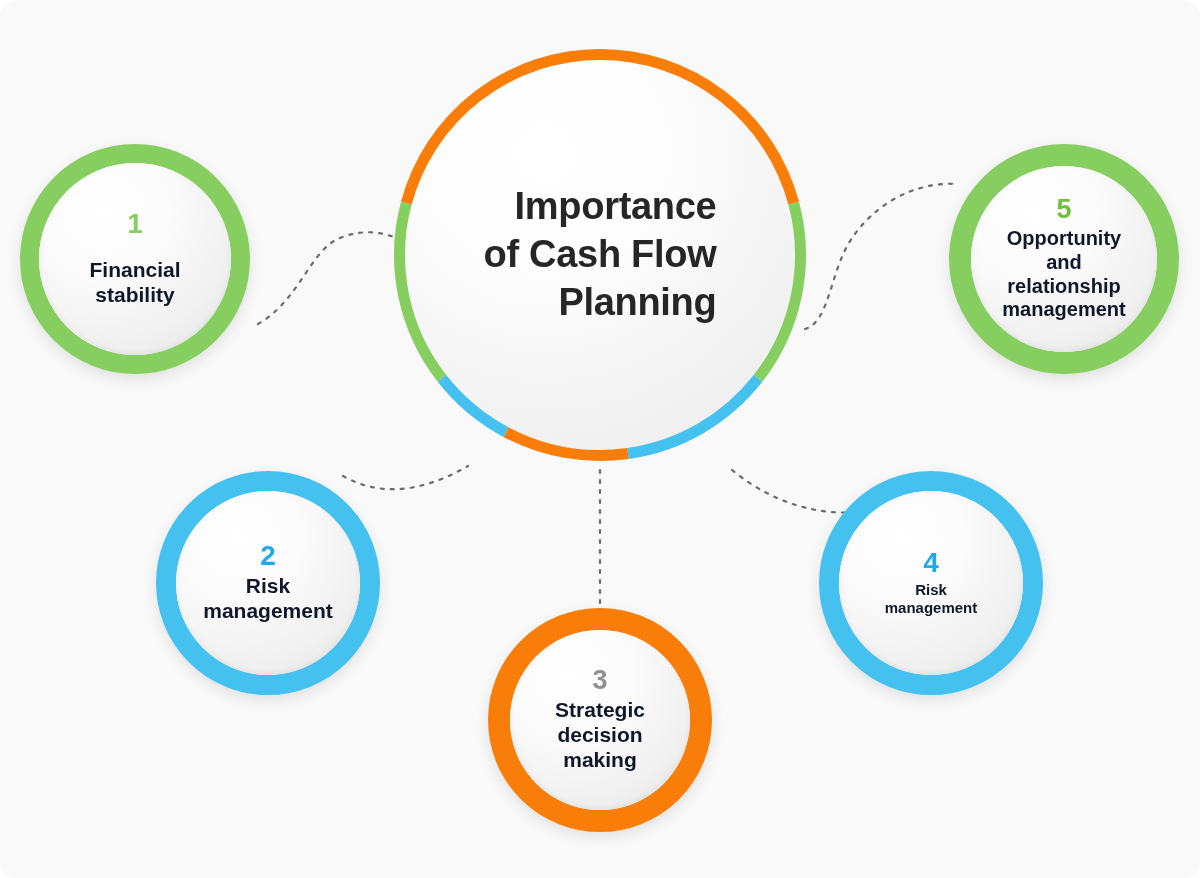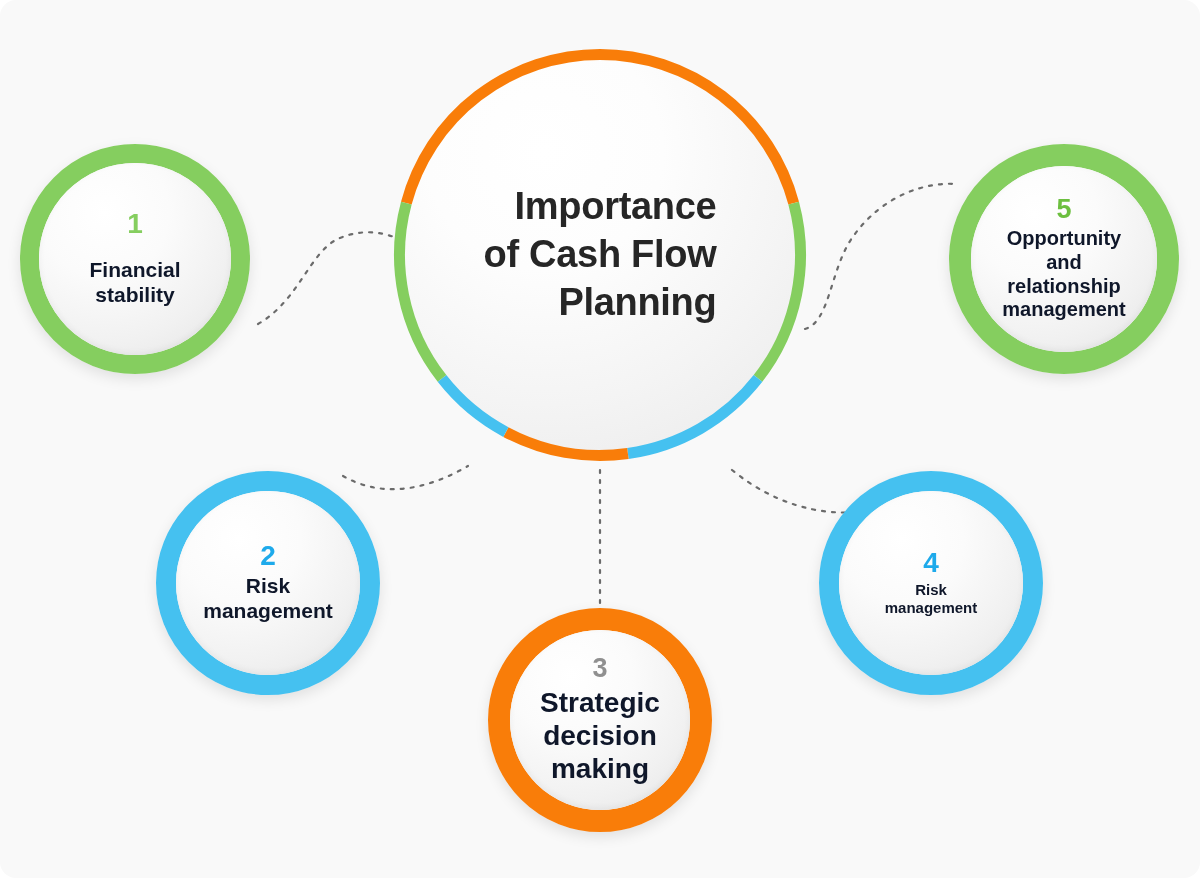--- a/index.html
+++ b/index.html
@@ -125,21 +125,21 @@
           <div class="num" style="color: rgb(30, 170, 235); font-size: 28px; margin-bottom: 4px;">2</div>
           <div class="lbl" style="font-size: 21px;">Risk
 management</div>
         </div>
       </div>
       <div class="node" style="left: 488px; top: 608px; width: 224px; height: 224px;">
         <div class="ringband" style="left: 0px; top: 0px; width: 224px; height: 224px; border: 22px solid rgb(249, 125, 9); box-shadow: rgba(0, 0, 0, 0.1) 0px 5px 14px;"></div>
         <div class="inner" style="left: 22px; top: 22px; width: 180px; height: 180px;"></div>
         <div class="content" style="width: 254px;">
           <div class="num" style="color: rgb(144, 144, 144); font-size: 27px; margin-bottom: 4px;">3</div>
-          <div class="lbl" style="font-size: 28px;">Strategic
+          <div class="lbl" style="font-size: 21px;">Strategic
 decision
 making</div>
         </div>
       </div>
       <div class="node" style="left: 819px; top: 471px; width: 224px; height: 224px;">
         <div class="ringband" style="left: 0px; top: 0px; width: 224px; height: 224px; border: 20px solid rgb(69, 193, 240); box-shadow: rgba(0, 0, 0, 0.1) 0px 5px 14px;"></div>
         <div class="inner" style="left: 20px; top: 20px; width: 184px; height: 184px;"></div>
         <div class="content" style="width: 254px;">
           <div class="num" style="color: rgb(30, 170, 235); font-size: 28px; margin-bottom: 4px;">4</div>
           <div class="lbl" style="font-size: 15px;">Risk

